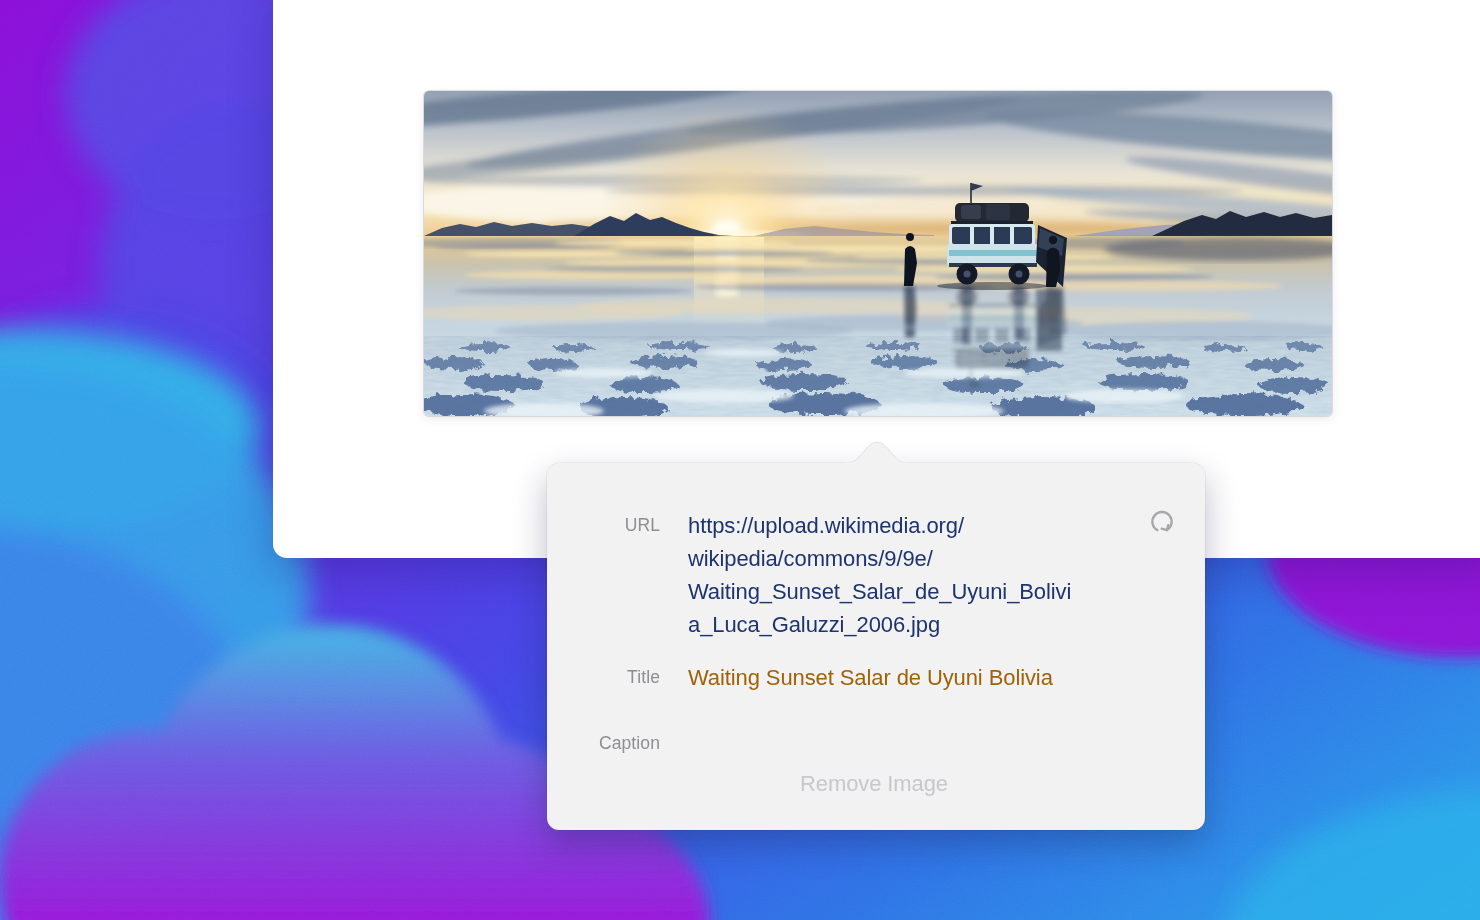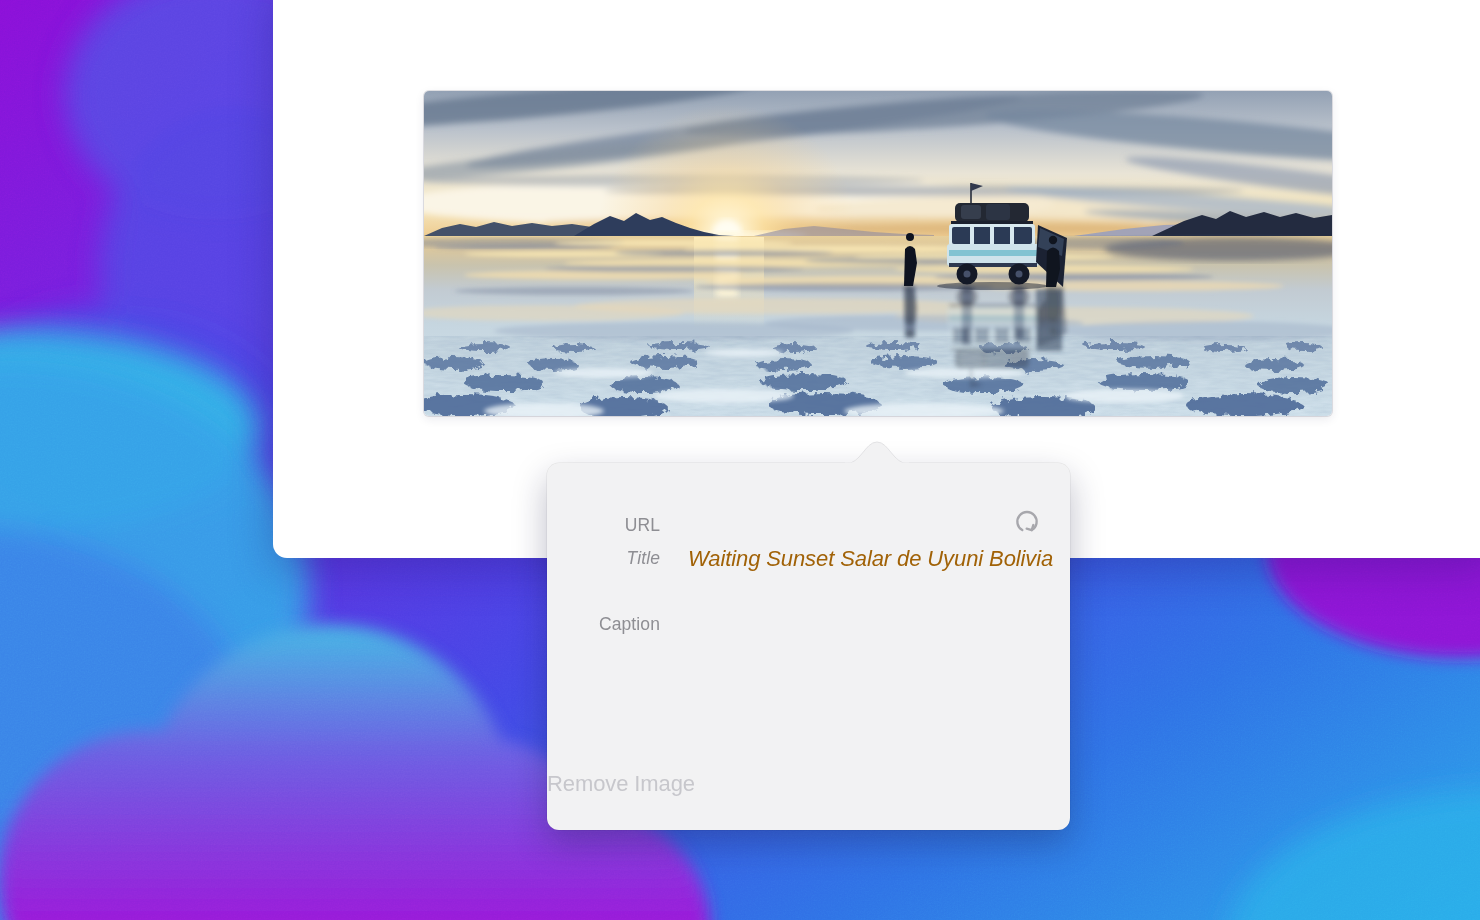--- a/index.html
+++ b/index.html
@@ -22,28 +22,28 @@
   
   .photo{
     position:absolute;left:424px;top:91px;width:908px;height:325px;margin:0;
     border-radius:5px;overflow:hidden;z-index:2;cursor:pointer;
     box-shadow:0 0 0 1px rgba(60,60,80,.14), 0 3px 10px rgba(40,40,80,.10);
   }
   .photo svg{display:block;width:100%;height:100%;}
 
   
   .popover{
-    position:absolute;left:547px;top:463px;width:523px;height:367px;z-index:3;
+    position:absolute;left:547px;top:463px;width:658px;height:367px;z-index:3;
     background:#f2f2f3;border-radius:12px;
     box-shadow:0 0 0 0.5px rgba(0,0,0,.09), 0 14px 34px rgba(20,20,60,.28);
   }
   .popover .arrow{position:absolute;left:290px;top:-22px;width:80px;height:23px;}
   .fields{position:absolute;left:0;top:46px;right:0;}
   .frow{display:flex;align-items:flex-start;}
-  .frow.mt1{font-style:italic;}
+  .frow.mt1{margin-top:20px;}
   .frow.mt2{margin-top:33px;}
   .flabel{
     flex:none;width:113px;text-align:right;
     color:#8e8e93;font-size:17.5px;line-height:33px;letter-spacing:.1px;
   }
   .fvalue{
     margin-left:28px;width:446px;
     font-size:22px;line-height:33px;color:#a16207;letter-spacing:-.1px;
   }
   .fvalue.link{color:#1e3470;text-decoration:none;display:block;cursor:text;}
@@ -51,21 +51,21 @@
   .fvalue.caption{min-height:33px;cursor:text;}
   .refresh-btn{
     position:absolute;top:45px;right:28px;width:30px;height:30px;
     background:none;border:none;padding:0;cursor:pointer;
   }
   .remove-btn{
     position:absolute;left:0;right:4px;top:306px;
     background:none;border:none;padding:0;
     font-family:"Liberation Sans", sans-serif;
     font-size:22px;line-height:30px;color:#c7c7cc;letter-spacing:-.1px;
-    text-align:left;cursor:default;
+    text-align:center;cursor:default;
   }
 </style>
 </head>
 <body>
 
 <div class="bg">
   <svg viewBox="0 0 1480 920" preserveAspectRatio="none" aria-hidden="true">
     <defs>
       <linearGradient id="bgG" x1="0" y1="0" x2="1" y2="1">
         <stop offset="0" stop-color="#8a10d8"></stop>
@@ -314,20 +314,26 @@
       <g fill="none" stroke="#a7a7ac" stroke-width="2.2" stroke-linecap="round" stroke-linejoin="round">
         <path d="M9.6 20.6 A9 9 0 1 1 18.4 20.6"></path>
         <path d="M18.4 20.6 L19.9 15.9 M18.4 20.6 L13.7 19.3"></path>
       </g>
     </svg>
   </button>
 
   <div class="fields">
     <div class="frow">
       <div class="flabel">URL</div>
+      <a class="fvalue link">
+        <span>https://upload.wikimedia.org/</span>
+        <span>wikipedia/commons/9/9e/</span>
+        <span>Waiting_Sunset_Salar_de_Uyuni_Bolivi</span>
+        <span>a_Luca_Galuzzi_2006.jpg</span>
+      </a>
     </div>
     <div class="frow mt1">
       <div class="flabel">Title</div>
       <div class="fvalue">Waiting Sunset Salar de Uyuni Bolivia</div>
     </div>
     <div class="frow mt2">
       <div class="flabel">Caption</div>
       <div class="fvalue caption"></div>
     </div>
   </div>

